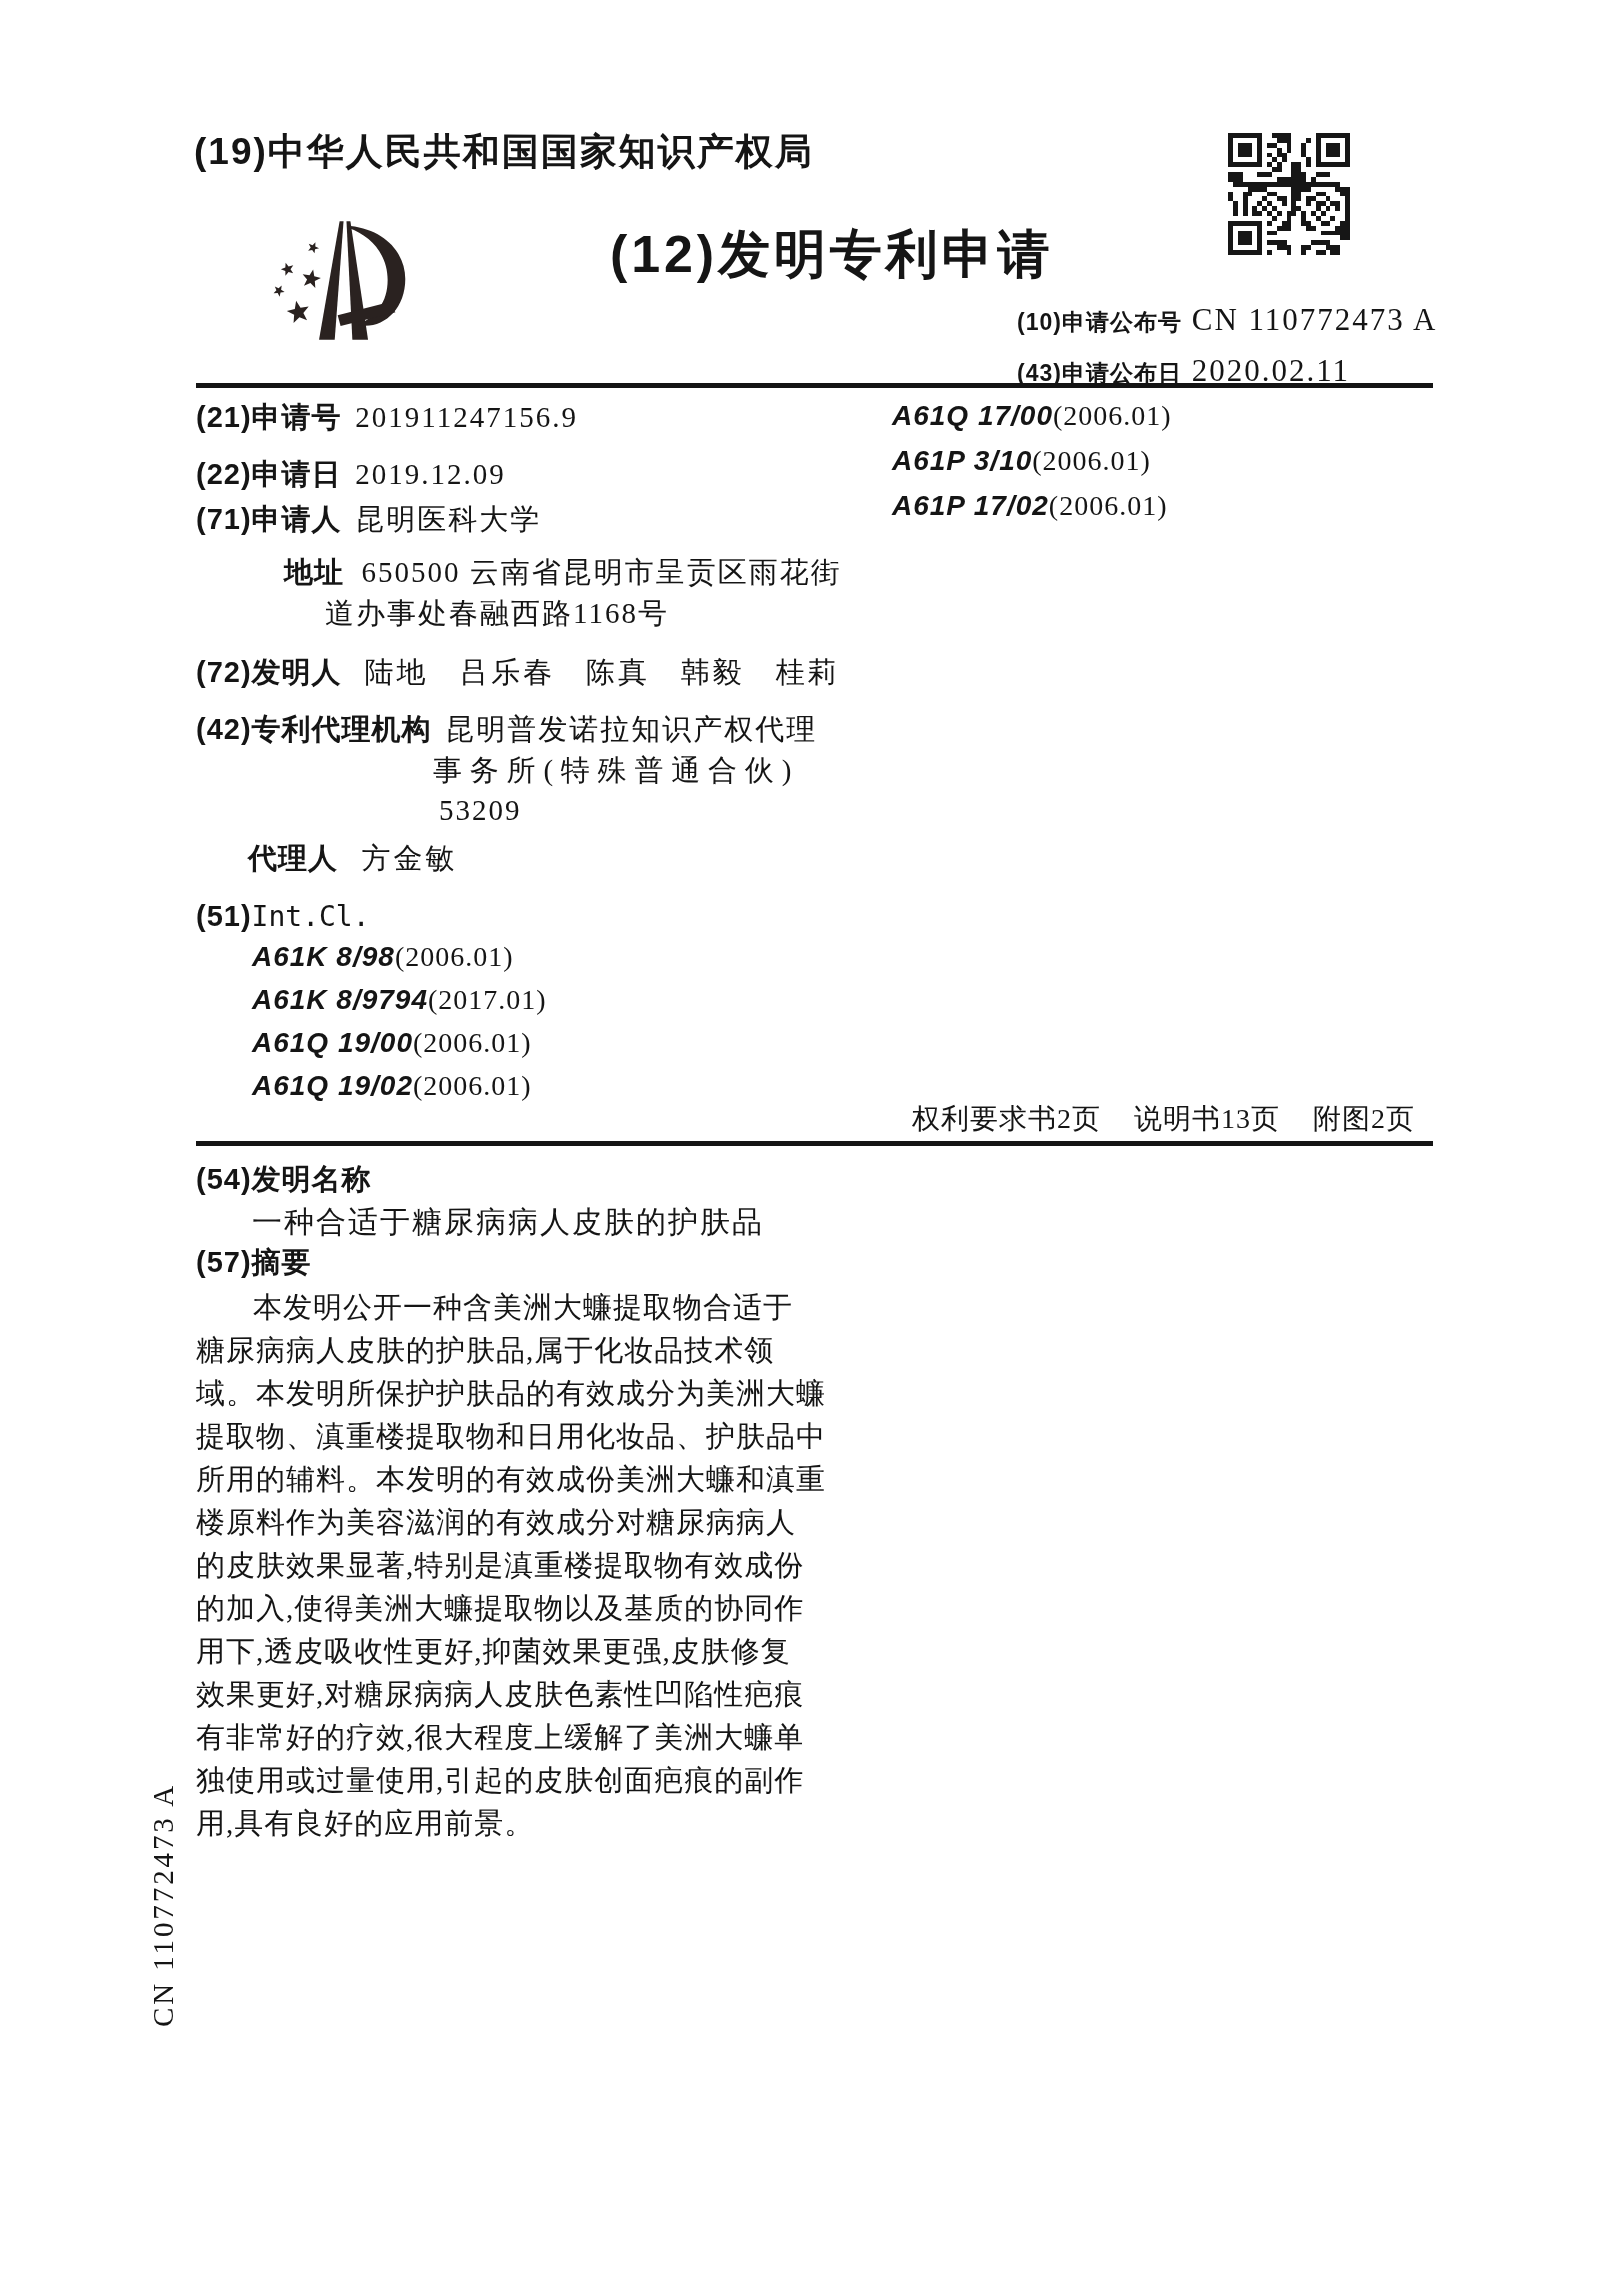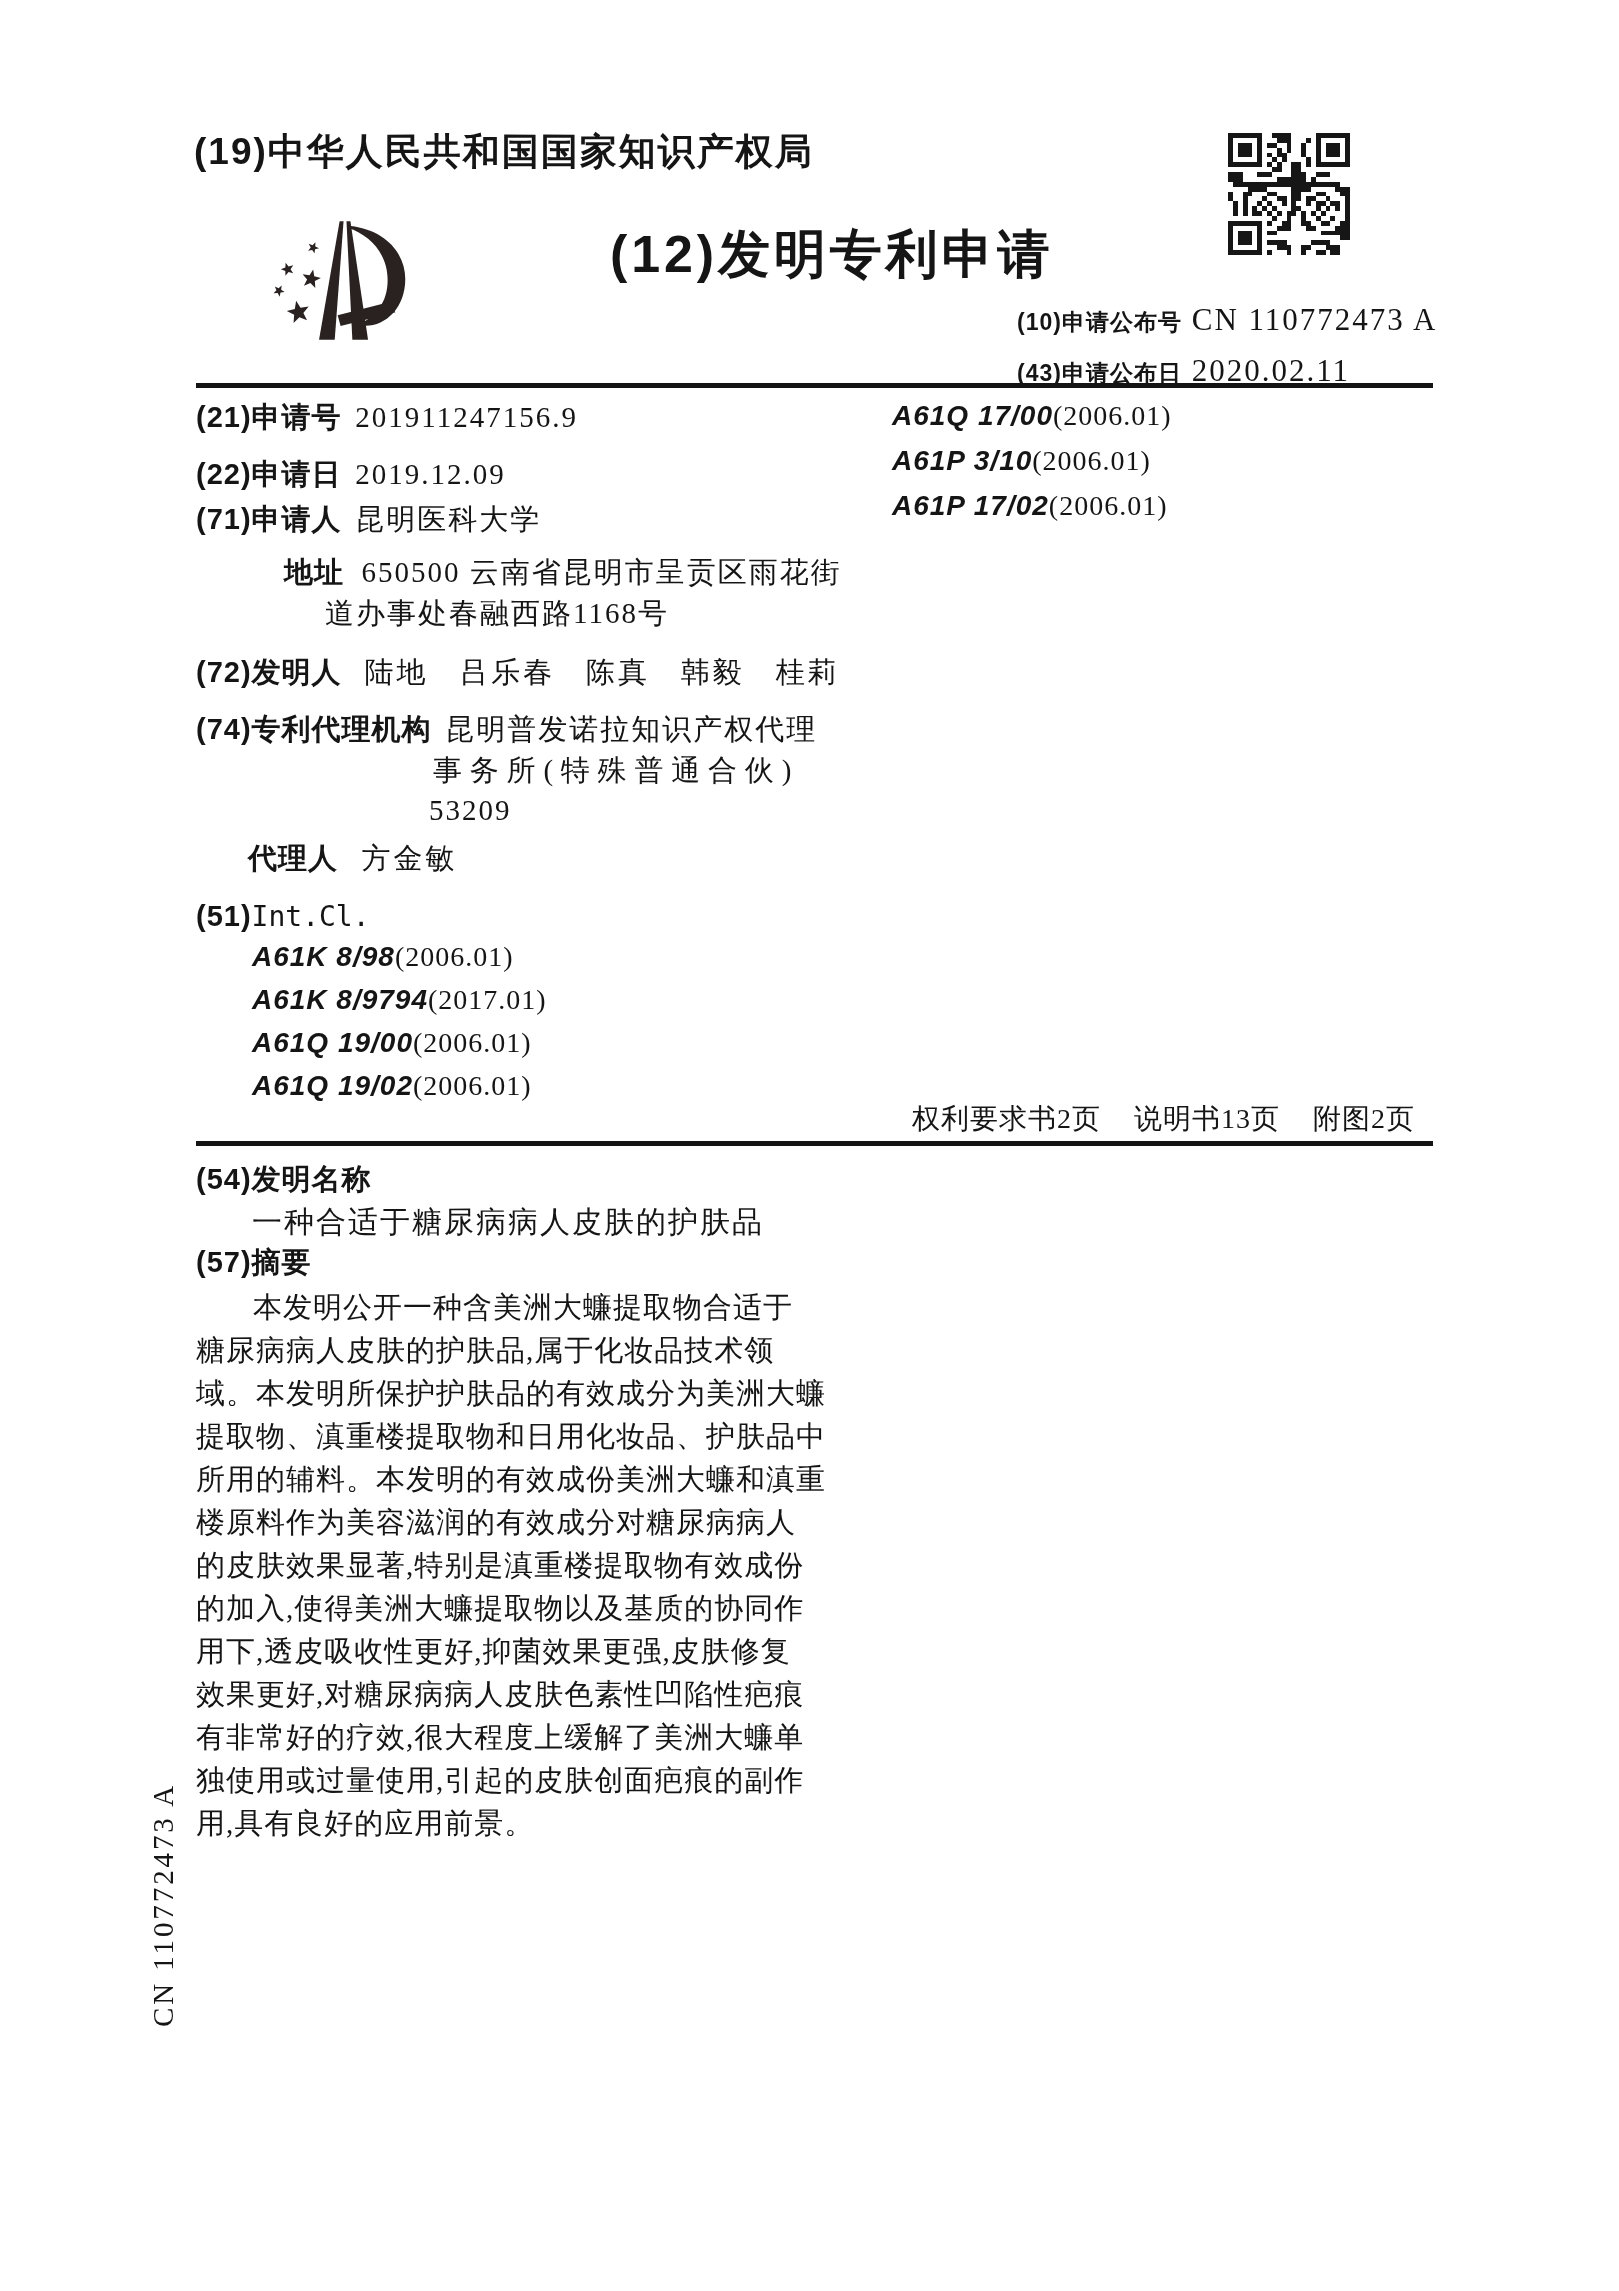--- a/index.html
+++ b/index.html
@@ -34,21 +34,21 @@
   .r21{left:196px;top:398px;}
   .r22{left:196px;top:455px;}
   .r71{left:196px;top:500px;}
   .addr1{left:248px;top:553px;margin-left:36px;}
   .addr1 .val{margin-left:17.6px;}
   .addr2{left:325px;top:594px;font-size:29px;letter-spacing:2px;}
   .r72{left:196px;top:653px;}
   .inv{margin-right:31px;letter-spacing:2.9px;}
   .r74{left:196px;top:710px;}
   .agency2{left:433px;top:751px;font-size:29px;letter-spacing:7.8px;}
-  .agency3{left:429px;top:794px;font-size:29px;letter-spacing:2px;}
+  .agency3{left:439px;top:794px;font-size:29px;letter-spacing:2px;}
   .agent-row{left:248px;top:839px;}
   .agent-row .val{margin-left:23.5px;letter-spacing:2.9px;}
   .r51{left:196px;top:900px;text-align:right;}
   .intcl-word{font-family:"DejaVu Sans Mono", monospace;font-weight:400;font-size:28px;}
 
   .code-row{font-size:28px;}
   .code-it{font-family:"Liberation Sans", sans-serif;font-style:italic;font-weight:700;letter-spacing:1px;}
   .code-ver{font-family:"Liberation Serif", serif;letter-spacing:1px;}
   .cl0{left:252px;top:941px;}
   .cl1{left:252px;top:984px;}
@@ -337,21 +337,21 @@
 </div>
 <div class="abs song addr2">道办事处春融西路1168号</div>
 
 <div class="abs brow r72">
   <span class="hei lbl">(72)发明人</span><span class="song val">
     <span class="inv">陆地</span><span class="inv">吕乐春</span><span class="inv">陈真</span><span class="inv">韩毅</span><span class="inv">桂莉</span>
   </span>
 </div>
 
 <div class="abs brow r74">
-  <span class="hei lbl">(74)专利代理机构</span><span class="song val">昆明普发诺拉知识产权代理</span>
+  <span class="hei lbl">(42)专利代理机构</span><span class="song val">昆明普发诺拉知识产权代理</span>
 </div>
 <div class="abs song agency2">事务所(特殊普通合伙)</div>
 <div class="abs song agency3">53209</div>
 
 <div class="abs brow agent-row">
   <span class="hei lbl">代理人</span><span class="song val">方金敏</span>
 </div>
 
 <div class="abs brow r51">
   <span class="hei lbl">(51)</span><span class="intcl-word">Int.Cl.</span>

